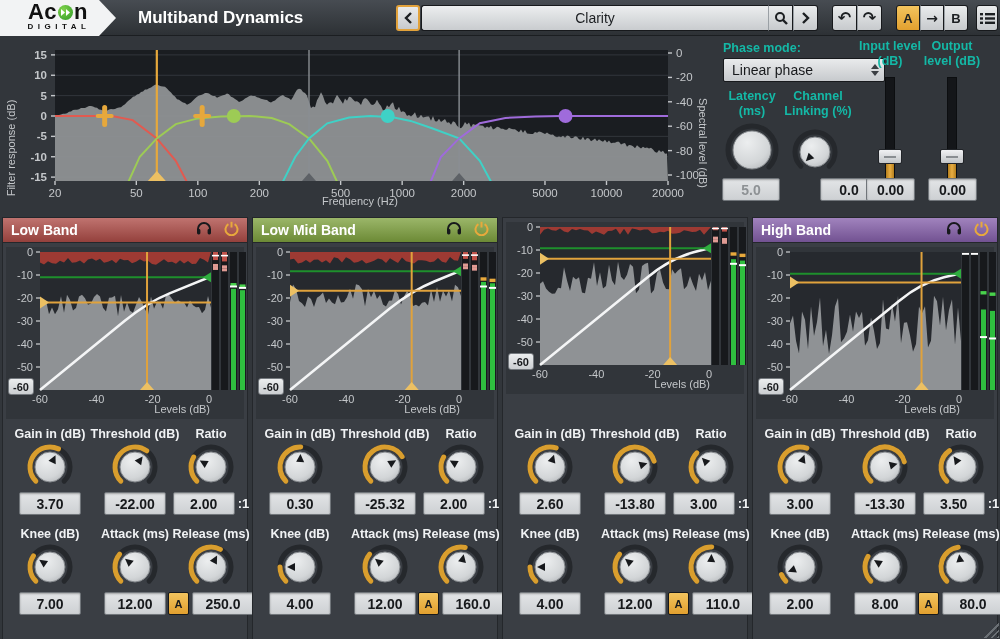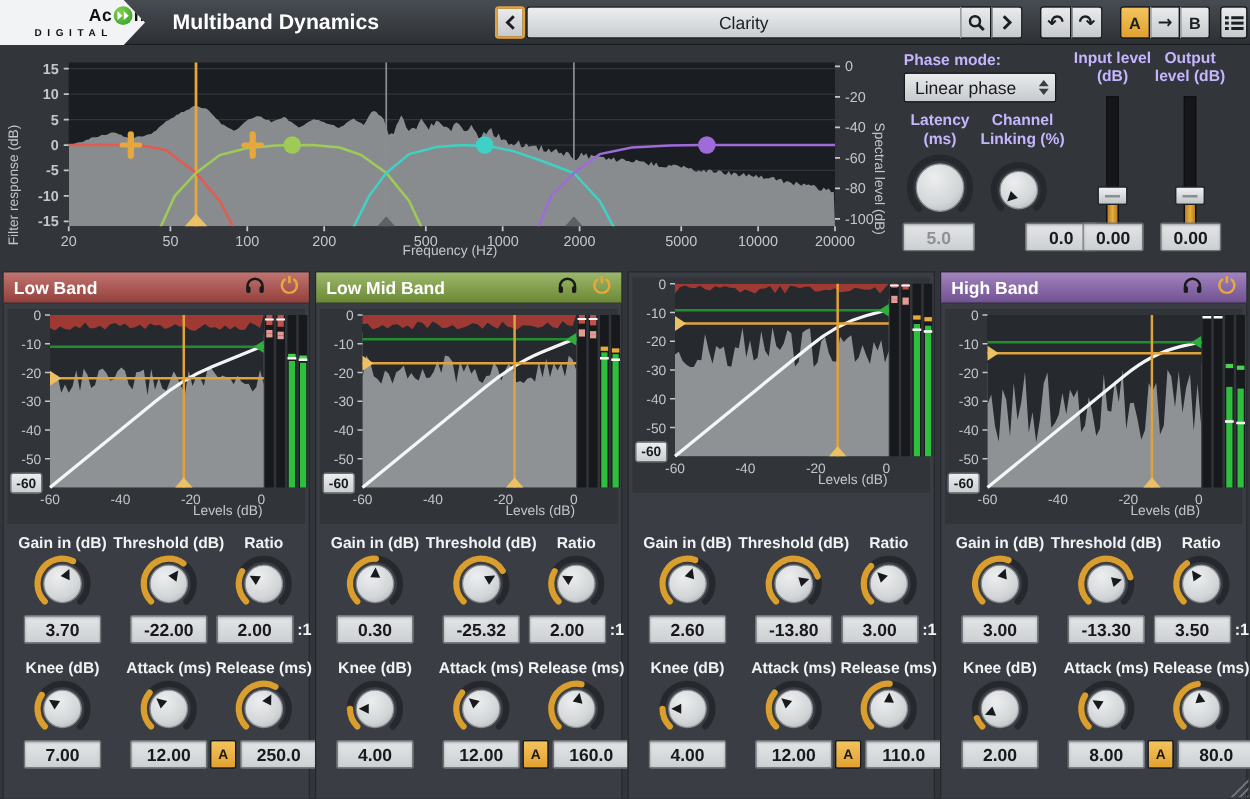--- a/index.html
+++ b/index.html
@@ -5,21 +5,21 @@
   html,body{margin:0;padding:0;background:#222;}
   *{box-sizing:border-box;}
   #app{position:relative;width:1000px;height:639px;background:#32363b;
        font-family:"Liberation Sans",sans-serif;overflow:hidden;color:#e9ebed;}
 
   
   .topbar{position:absolute;left:0;top:0;width:1000px;height:36px;
           background:linear-gradient(#474c52,#2d3135);border-bottom:1px solid #1b1e21;}
   .logo{position:absolute;left:0;top:0;width:116px;height:36px;background:#f2f3f4;
         clip-path:polygon(0 0,99px 0,116px 18px,99px 36px,0 36px);color:#111;text-align:center;}
-  .logo .brand{font-size:14px;font-weight:bold;line-height:22px;letter-spacing:.5px;display:flex;align-items:center;justify-content:flex-end;margin-top:1px;}
+  .logo .brand{font-size:22px;font-weight:bold;line-height:22px;letter-spacing:.5px;display:flex;align-items:center;justify-content:center;margin-top:1px;}
   .logo .o-dot{display:inline-flex;align-items:center;justify-content:center;width:15px;height:15px;border-radius:50%;
         background:radial-gradient(circle at 35% 30%,#7fd24a,#2f9a27);margin:0 1px;}
   .logo .o-dot svg{display:block}
   .logo .sub{font-size:8px;font-weight:bold;letter-spacing:4.5px;line-height:8px;margin-left:2px;}
   .app-title{position:absolute;left:138px;top:8px;font-size:17px;font-weight:bold;color:#fff;}
   .tb-btn{position:absolute;top:5px;height:26px;background:linear-gradient(#e9ebec,#c7cacd);
           border:1px solid #17191c;border-radius:3px;display:flex;align-items:center;justify-content:center;
           color:#1c1f22;font-weight:bold;font-size:13px;}
   .tb-btn.focused{border:2px solid #e2a23b;}
   .preset-field{position:absolute;left:421px;top:5px;width:347px;height:26px;
@@ -34,22 +34,22 @@
 
   
   .spectrum-wrap{position:absolute;left:0;top:37px;width:715px;height:178px;}
   #spectrum-svg{position:absolute;left:0;top:0;}
   .axis-title{position:absolute;font-size:11px;color:#c4c7ca;white-space:nowrap;}
   .axis-title.left{left:-44px;top:105px;transform:rotate(-90deg);width:110px;text-align:center;}
   .axis-title.right{left:648px;top:100px;transform:rotate(90deg);width:110px;text-align:center;}
   .axis-title.bottom{left:280px;top:158px;width:160px;text-align:center;}
 
   .controls{position:absolute;left:715px;top:37px;width:285px;height:178px;}
-  .ctl-label{position:absolute;font-size:12.5px;font-weight:bold;color:#c4b5fd;text-align:center;line-height:15px;}
-  .dropdown{position:absolute;left:8px;top:21px;width:122px;height:24px;background:linear-gradient(#e9ebec,#c7cacd);
+  .ctl-label{position:absolute;font-size:12.5px;font-weight:bold;color:#14b8a6;text-align:center;line-height:15px;}
+  .dropdown{position:absolute;left:8px;top:21px;width:162px;height:24px;background:linear-gradient(#e9ebec,#c7cacd);
             border:1px solid #17191c;border-radius:2px;display:flex;align-items:center;color:#17191c;font-size:14px;padding-left:8px;}
   .dd-spin{position:absolute;right:5px;display:flex;flex-direction:column;gap:2px;align-items:center;}
   .dd-spin i{width:0;height:0;border-left:4px solid transparent;border-right:4px solid transparent;}
   .dd-spin i.up{border-bottom:5px solid #3a3e42;}
   .dd-spin i.dn{border-top:5px solid #3a3e42;}
   .knob{position:relative;width:56px;height:56px;}
   .val-field{position:absolute;height:23px;background:linear-gradient(#e3e5e7,#cdd0d3);
              border:1px solid #70757a;border-radius:2px;box-shadow:inset 0 1px 2px rgba(0,0,0,.3);
              display:flex;align-items:center;justify-content:center;color:#17191c;font-size:14px;font-weight:bold;}
   .val-field.dim{color:#8d9194;}

